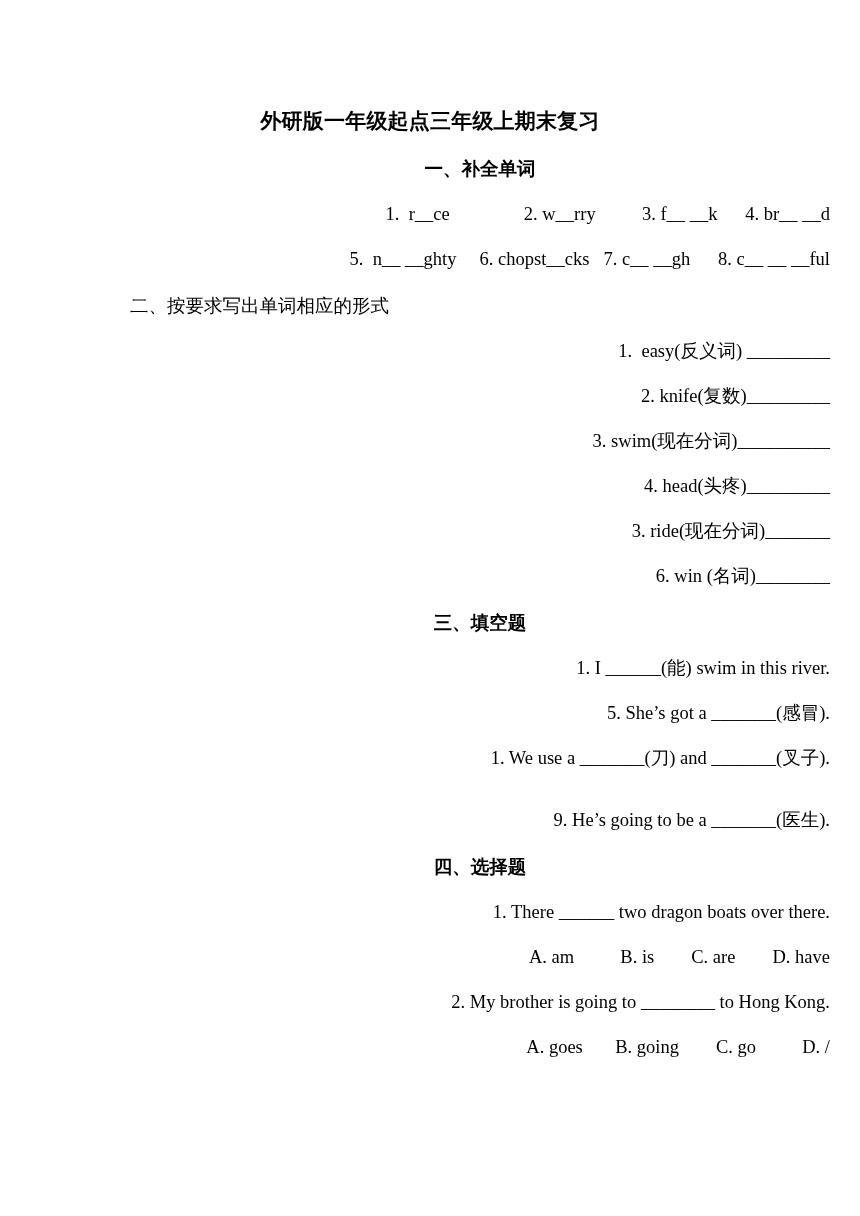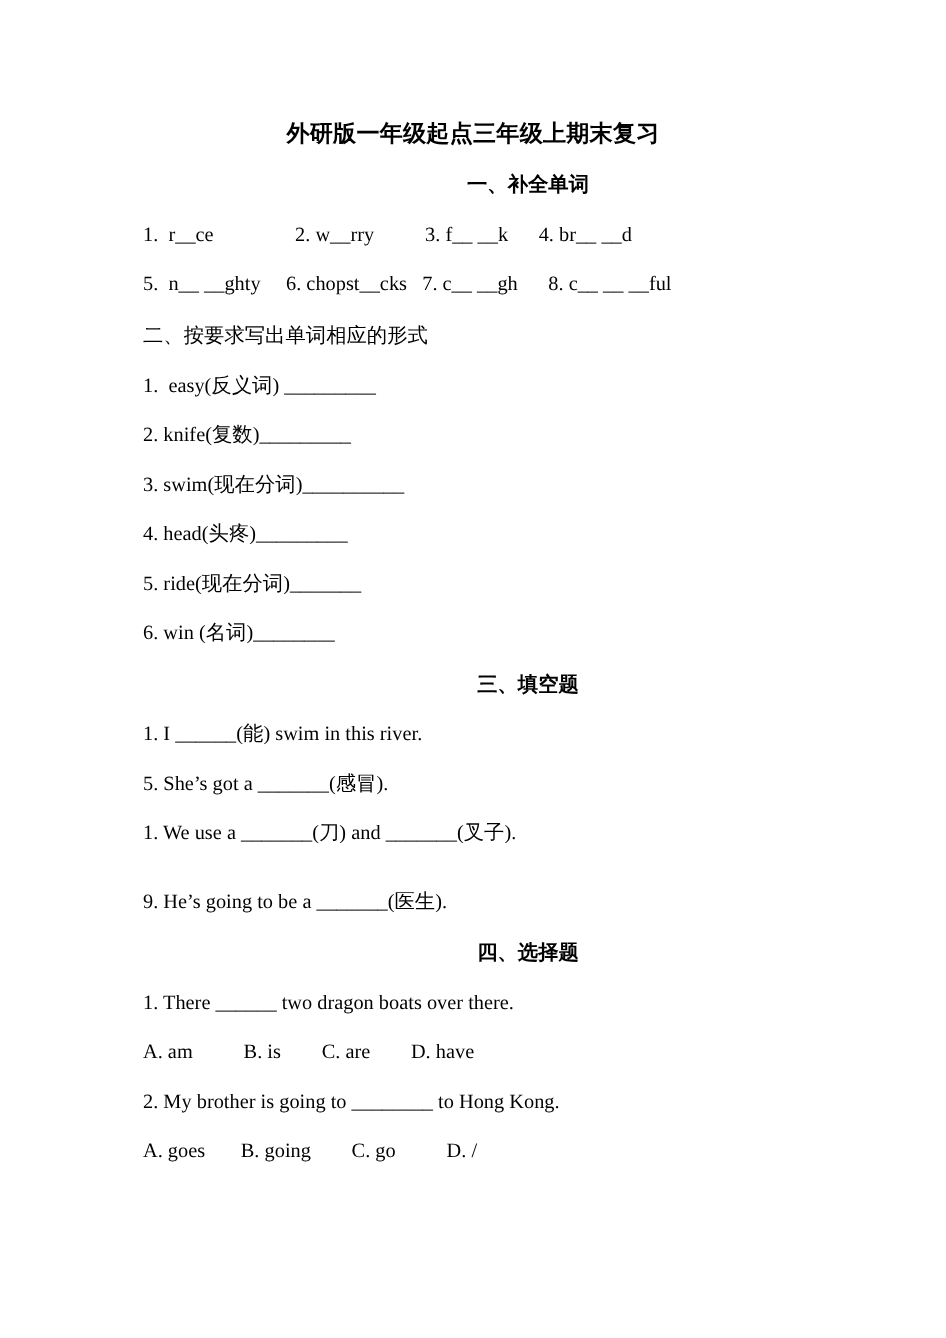--- a/index.html
+++ b/index.html
@@ -53,20 +53,21 @@
     white-space: nowrap;
   }
   .section-head.bold { font-weight: bold; text-align: center; }
   .section-head.plain { font-weight: normal; }
 
   .line {
     font-size: 18.5px;
     line-height: 28px;
     white-space: pre;
     margin: 0;
+    text-align: right;
   }
 
   
   .gap-sec  { height: 17px; }   
   .gap-item { height: 17px; }   
   .gap-big  { height: 19px; }   
   .gap-opt  { height: 17px; }
 </style>
 </head>
 <body>
@@ -88,21 +89,21 @@
     <div class="section-head plain">二、按要求写出单词相应的形式</div>
     <div class="gap-sec"></div>
     <div class="line">1.  easy(反义词) _________</div>
     <div class="gap-item"></div>
     <div class="line">2. knife(复数)_________</div>
     <div class="gap-item"></div>
     <div class="line">3. swim(现在分词)__________</div>
     <div class="gap-item"></div>
     <div class="line">4. head(头疼)_________</div>
     <div class="gap-item"></div>
-    <div class="line">5. ride(现在分词)_______</div>
+    <div class="line">3. ride(现在分词)_______</div>
     <div class="gap-item"></div>
     <div class="line">6. win (名词)________</div>
 
     <div class="gap-big"></div>
 
     <div class="section-head bold">三、填空题</div>
     <div class="gap-sec"></div>
     <div class="line">1. I ______(能) swim in this river.</div>
     <div class="gap-item"></div>
     <div class="line">5. She’s got a _______(感冒).</div>

